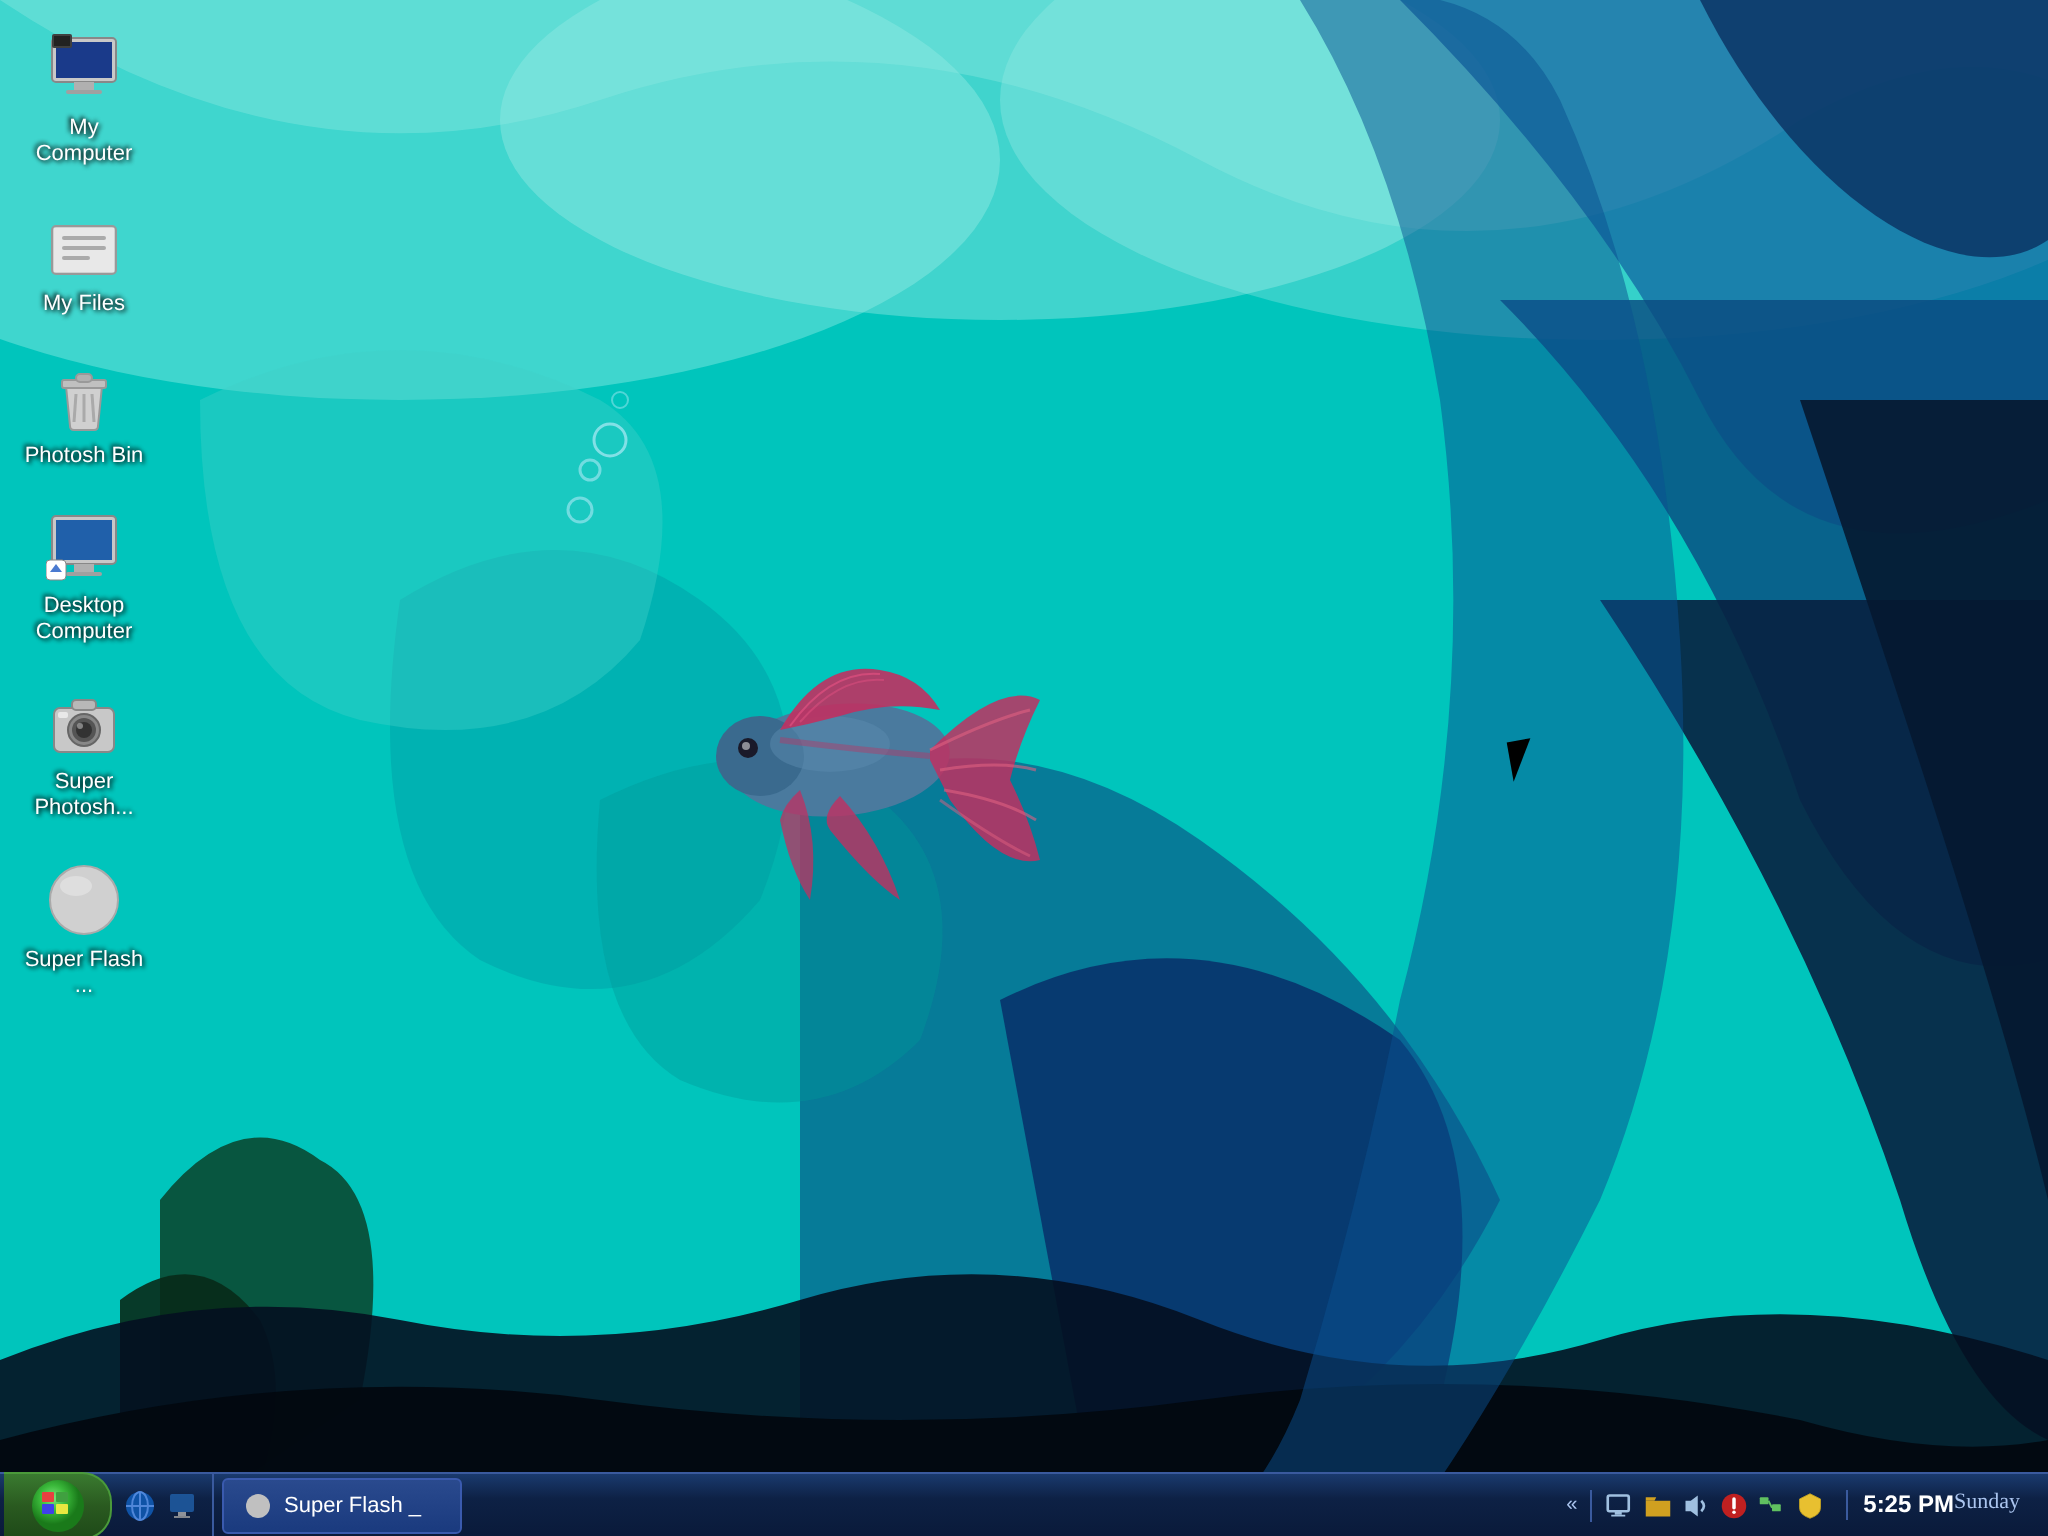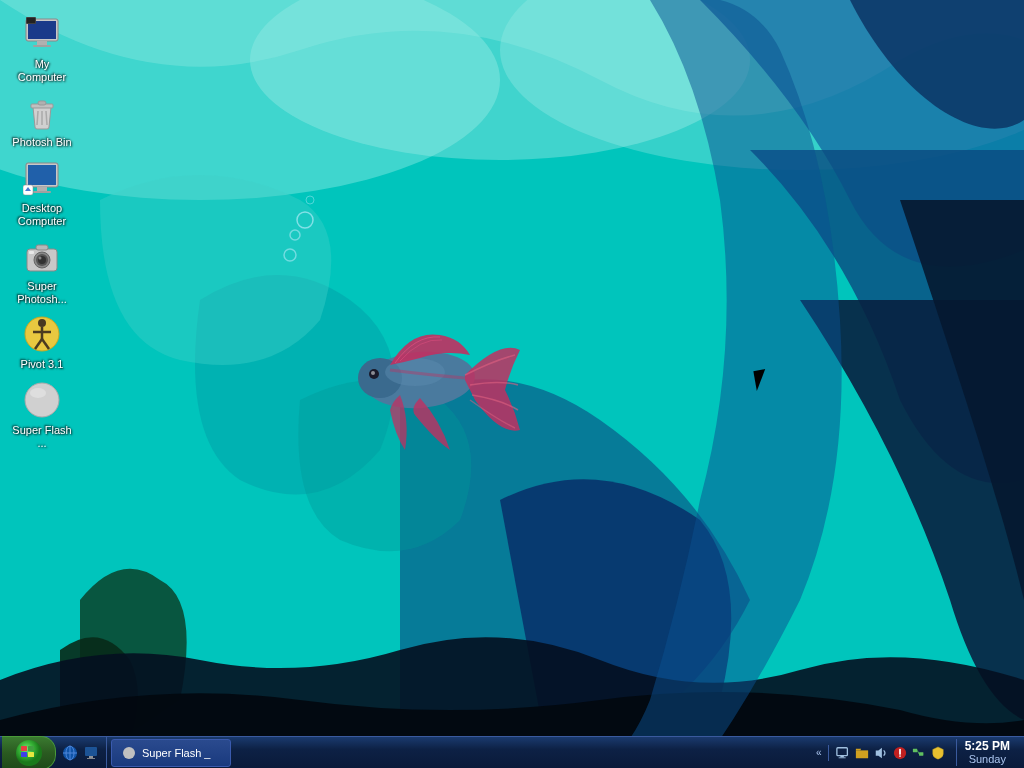--- a/index.html
+++ b/index.html
@@ -28,20 +28,21 @@
       width: 100%; height: 100%;
     }
 
     
     #desktop-icons {
       position: absolute;
       top: 10px;
       left: 5px;
       display: flex;
       flex-direction: column;
+      gap: 10px;
       z-index: 10;
     }
 
     .desktop-icon {
       display: flex;
       flex-direction: column;
       align-items: center;
       width: 74px;
       padding: 4px;
       cursor: pointer;
@@ -143,38 +144,39 @@
       width: 16px;
       height: 16px;
       display: flex;
       align-items: center;
       justify-content: center;
       cursor: pointer;
     }
 
     #clock-area {
       display: flex;
-      flex-direction: column;
-      align-items: center;
+      flex-direction: row;
+      align-items: flex-start;
       padding: 0 8px;
       border-left: 1px solid #3a5a9e;
       cursor: pointer;
     }
 
     #clock-time {
       color: white;
       font-size: 12px;
       font-weight: bold;
       line-height: 1.2;
     }
 
     #clock-day {
       color: #aac4ee;
       font-size: 11px;
       line-height: 1.2;
+      font-family: Liberation Serif, serif;
     }
 
     
     #cursor {
       position: absolute;
       width: 0;
       height: 0;
       border-left: 12px solid black;
       border-right: 0px solid transparent;
       border-bottom: 20px solid transparent;
@@ -293,20 +295,32 @@
           <rect x="5" y="6" width="28" height="18" fill="#1a3a8a"></rect>
           <rect x="14" y="26" width="10" height="4" fill="#b0b0b0"></rect>
           <rect x="10" y="30" width="18" height="2" rx="1" fill="#a0a0a0"></rect>
           <rect x="3" y="2" width="10" height="7" rx="1" fill="#404040"></rect>
           <rect x="4" y="3" width="8" height="5" fill="#222"></rect>
         </svg>
       </div>
       <span class="icon-label">My Computer</span>
     </div>
 
+    <div class="desktop-icon">
+      <div class="icon-img">
+        <svg width="38" height="38" viewBox="0 0 38 38">
+          <rect x="3" y="10" width="32" height="24" rx="2" fill="#d0d0d0" stroke="#999" stroke-width="1"></rect>
+          <rect x="4" y="11" width="30" height="22" fill="#e8e8e8"></rect>
+          <rect x="8" y="15" width="22" height="2" rx="1" fill="#aaa"></rect>
+          <rect x="8" y="20" width="22" height="2" rx="1" fill="#aaa"></rect>
+          <rect x="8" y="25" width="14" height="2" rx="1" fill="#aaa"></rect>
+        </svg>
+      </div>
+      <span class="icon-label">My Files</span>
+    </div>
 
     <div class="desktop-icon">
       <div class="icon-img">
         <svg width="38" height="38" viewBox="0 0 38 38">
 
           <path d="M10,14 L12,34 Q12,36 14,36 L24,36 Q26,36 26,34 L28,14 Z" fill="#d0d0d0" stroke="#999" stroke-width="1"></path>
 
           <rect x="8" y="11" width="22" height="4" rx="1" fill="#c0c0c0" stroke="#999" stroke-width="1"></rect>
 
           <rect x="15" y="8" width="8" height="4" rx="2" fill="#b0b0b0" stroke="#999" stroke-width="1"></rect>
@@ -346,38 +360,20 @@
           <circle cx="19" cy="23" r="6" fill="#555"></circle>
           <circle cx="19" cy="23" r="4" fill="#333"></circle>
           <circle cx="17" cy="21" r="1.5" fill="rgba(255,255,255,0.4)"></circle>
 
           <rect x="6" y="14" width="5" height="3" rx="1" fill="#e8e8e8"></rect>
         </svg>
       </div>
       <span class="icon-label">Super Photosh...</span>
     </div>
 
-    <div class="desktop-icon">
-      <div class="icon-img">
-        <svg width="38" height="38" viewBox="0 0 38 38">
-
-          <circle cx="19" cy="19" r="17" fill="#e8c840" stroke="#c8a820" stroke-width="1"></circle>
-
-          <circle cx="19" cy="8" r="4" fill="#4a3a20"></circle>
-
-          <line x1="19" y1="12" x2="19" y2="24" stroke="#4a3a20" stroke-width="2.5"></line>
-
-          <line x1="10" y1="17" x2="28" y2="17" stroke="#4a3a20" stroke-width="2.5"></line>
-
-          <line x1="19" y1="24" x2="12" y2="34" stroke="#4a3a20" stroke-width="2.5"></line>
-          <line x1="19" y1="24" x2="26" y2="34" stroke="#4a3a20" stroke-width="2.5"></line>
-        </svg>
-      </div>
-      <span class="icon-label">Pivot 3.1</span>
-    </div>
 
     <div class="desktop-icon">
       <div class="icon-img">
         <svg width="38" height="38" viewBox="0 0 38 38">
 
           <circle cx="19" cy="19" r="17" fill="#d0d0d0" stroke="#aaa" stroke-width="1"></circle>
 
           <ellipse cx="15" cy="12" rx="8" ry="5" fill="rgba(255,255,255,0.5)" opacity="0.6"></ellipse>
         </svg>
       </div>

